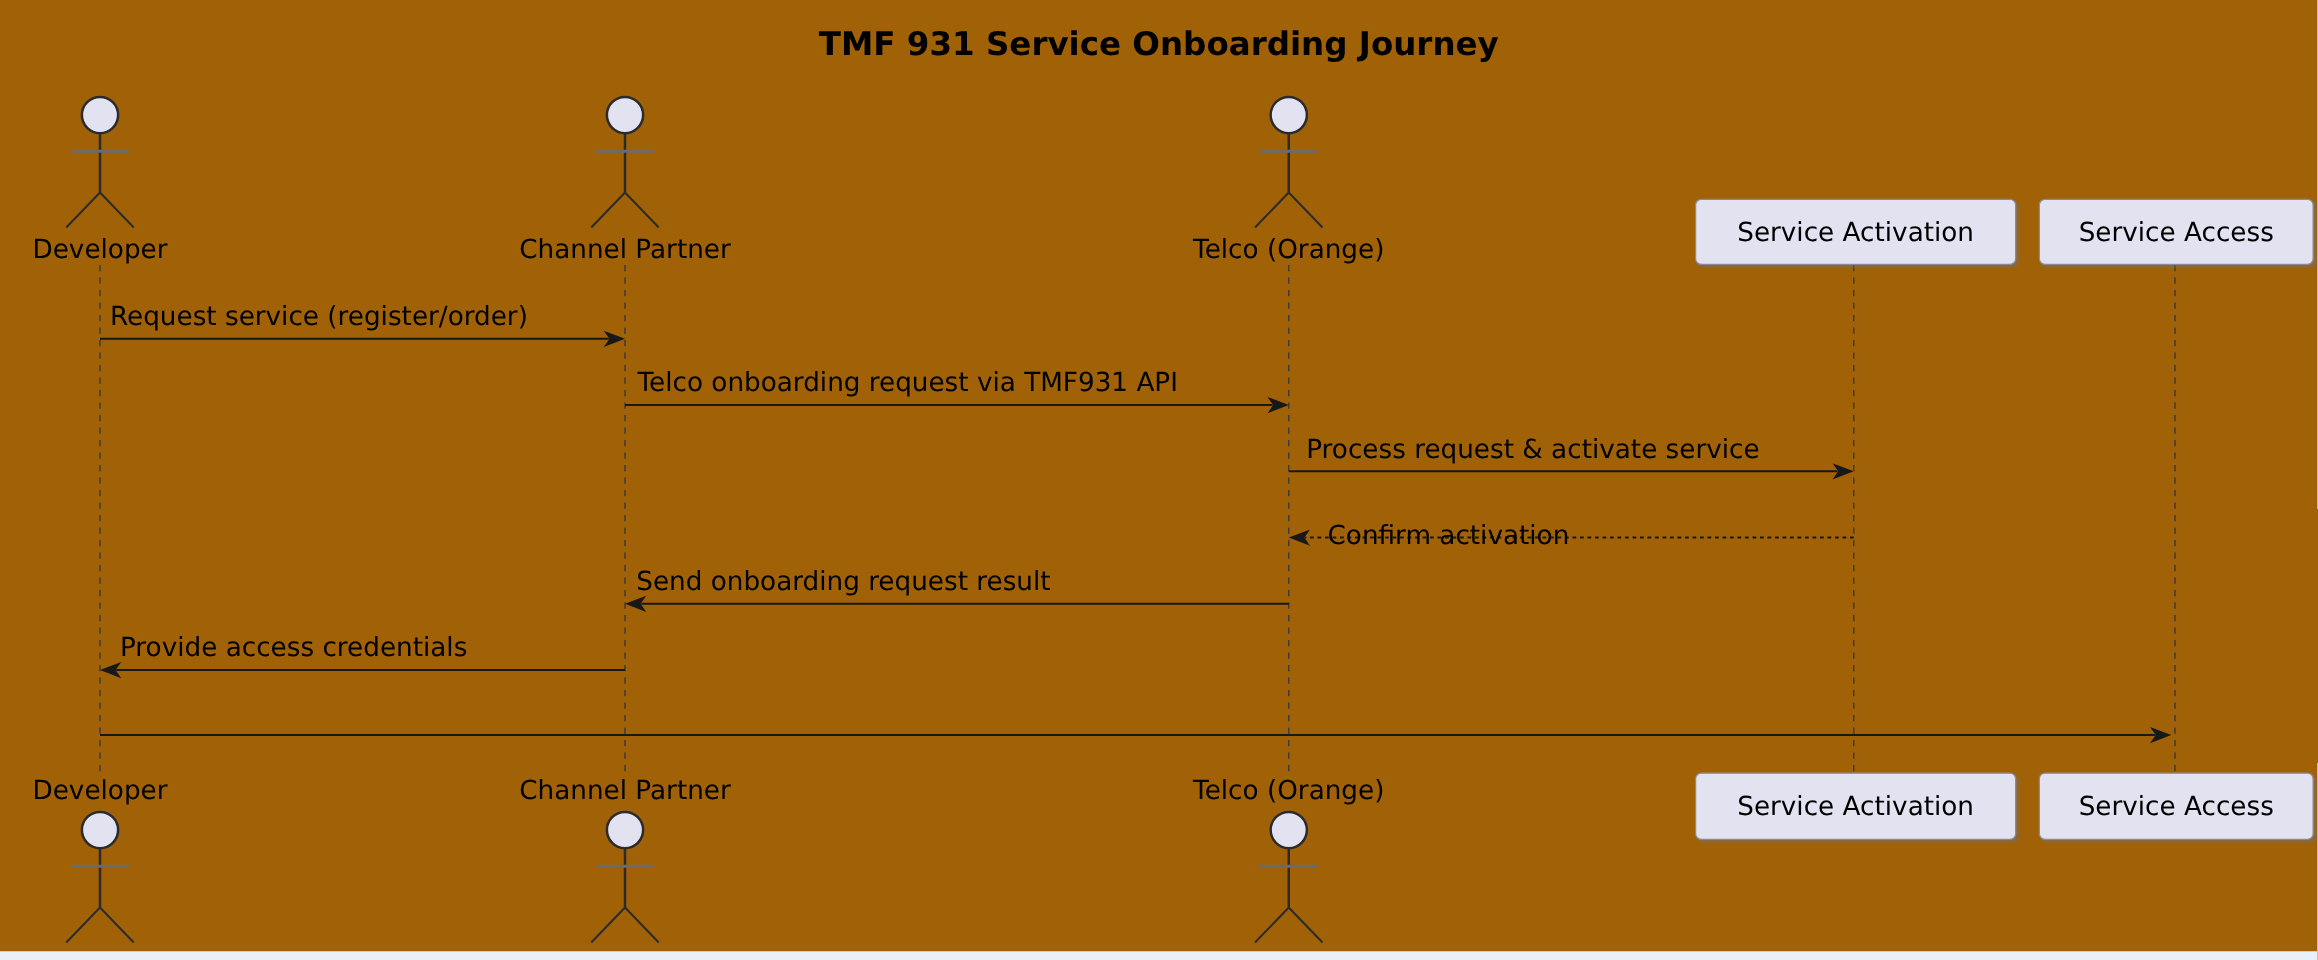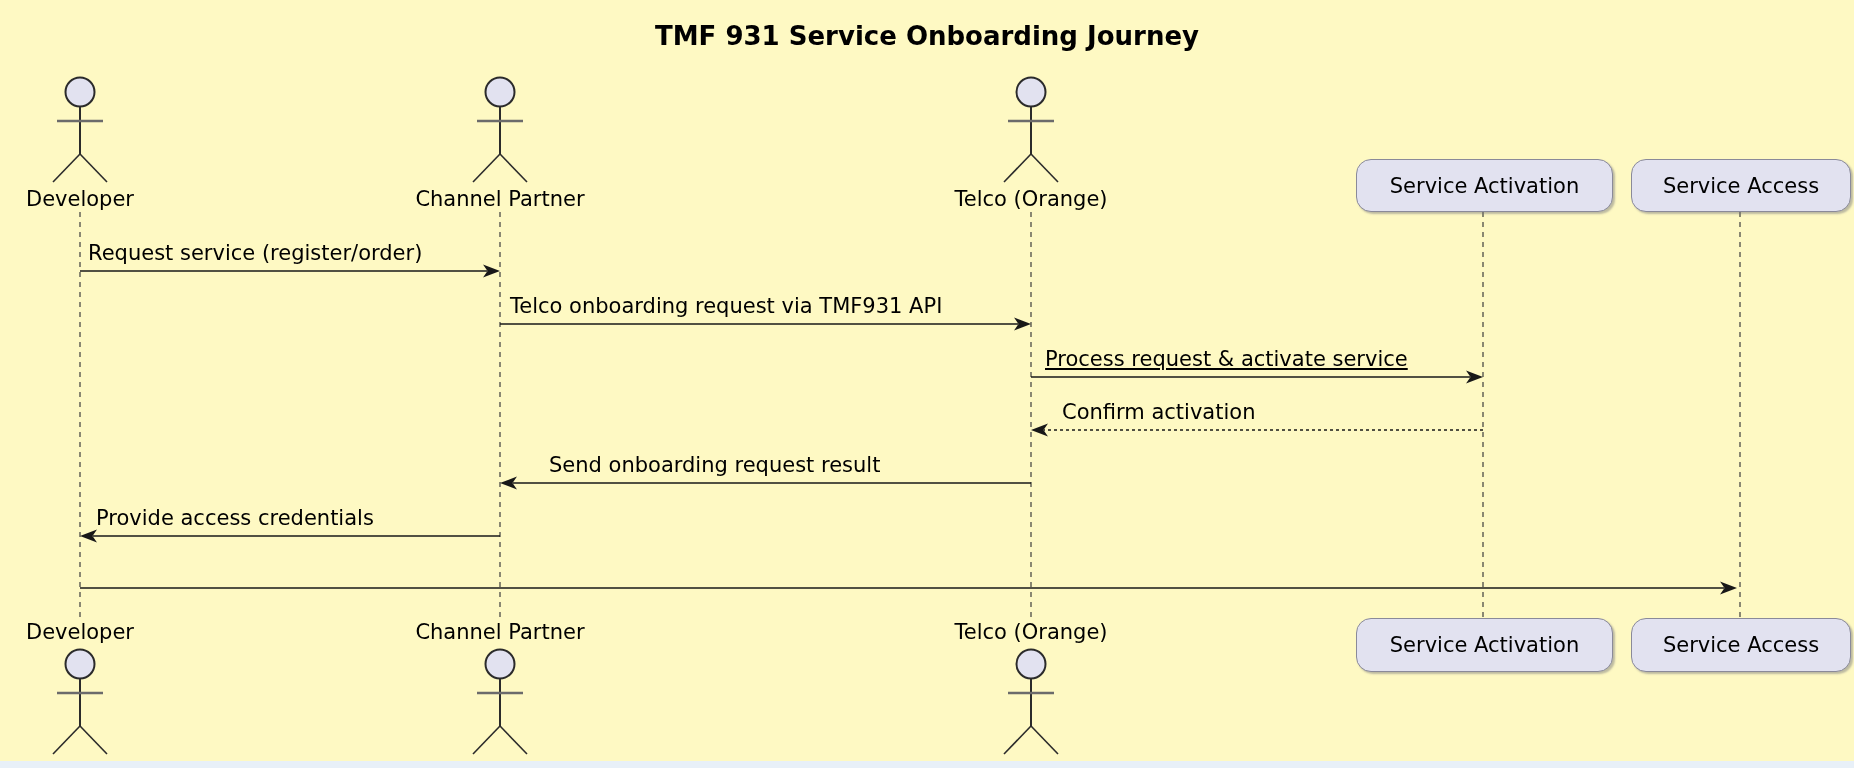--- a/index.html
+++ b/index.html
@@ -1,31 +1,31 @@
 <!DOCTYPE html>
 <html><head>
 <meta charset="utf-8">
 <style>
   html,body{margin:0;padding:0;background:#ffffff;}
   .canvas{
-    position:relative;width:1854px;height:768px;background:#fef9c3;
+    position:relative;width:1854px;height:768px;background:#a16207;
     overflow:hidden;font-family:"DejaVu Sans",sans-serif;color:#000;
   }
   .title{
     position:absolute;top:20px;left:0;width:1854px;height:32px;
     text-align:center;font-size:26px;font-weight:bold;line-height:32px;
   }
   .svg-layer{position:absolute;top:0;left:0;}
   .actor-label{
     position:absolute;width:320px;height:26px;line-height:26px;
     text-align:center;font-size:21px;white-space:nowrap;
   }
   .pbox{
     position:absolute;height:53px;background:#E2E2F0;
-    border:1.6px solid #8A8A99;border-radius:15px;
+    border:1.6px solid #8A8A99;border-radius:5px;
     box-shadow:2px 2px 2px rgba(110,110,120,0.45);
     display:flex;align-items:center;justify-content:center;
     font-size:21px;white-space:nowrap;box-sizing:border-box;
   }
   .msg-label{
     position:absolute;height:26px;line-height:26px;font-size:21px;
     white-space:nowrap;
   }
   .figure{position:absolute;}
   .bottom-strip{
@@ -98,23 +98,23 @@
 
   <div class="pbox" style="left:1356px;top:159px;width:257px;">
     <span>Service Activation</span>
   </div>
   <div class="pbox" style="left:1631px;top:159px;width:220px;">
     <span>Service Access</span>
   </div>
 
   <div class="msg-label" style="left:88px;top:240px;">Request service (register/order)</div>
   <div class="msg-label" style="left:510px;top:293px;">Telco onboarding request via TMF931 API</div>
-  <div class="msg-label" style="left:1045px;top:346px;text-decoration:underline;">Process request &amp; activate service</div>
-  <div class="msg-label" style="left:1062px;top:399px;">Confirm activation</div>
-  <div class="msg-label" style="left:549px;top:452px;">Send onboarding request result</div>
+  <div class="msg-label" style="left:1045px;top:346px;">Process request &amp; activate service</div>
+  <div class="msg-label" style="left:1062px;top:415px;">Confirm activation</div>
+  <div class="msg-label" style="left:509px;top:452px;">Send onboarding request result</div>
   <div class="msg-label" style="left:96px;top:505px;text-align:center;">Provide access credentials</div>
 
   <div class="actor-label" style="left:-80px;top:619px;">Developer</div>
   <svg class="figure" style="left:48px;top:648px;" width="64" height="108" viewBox="0 0 64 108">
     <circle cx="32" cy="16" r="14.5" fill="#E2E2F0" stroke="#2b2b2b" stroke-width="2"></circle>
     <line x1="32" y1="30.5" x2="32" y2="78" stroke="#2b2b2b" stroke-width="2"></line>
     <line x1="9" y1="45" x2="55" y2="45" stroke="#6b6b6b" stroke-width="2.5"></line>
     <line x1="32" y1="78" x2="5" y2="106" stroke="#2b2b2b" stroke-width="1.6"></line>
     <line x1="32" y1="78" x2="59" y2="106" stroke="#2b2b2b" stroke-width="1.6"></line>
   </svg>

